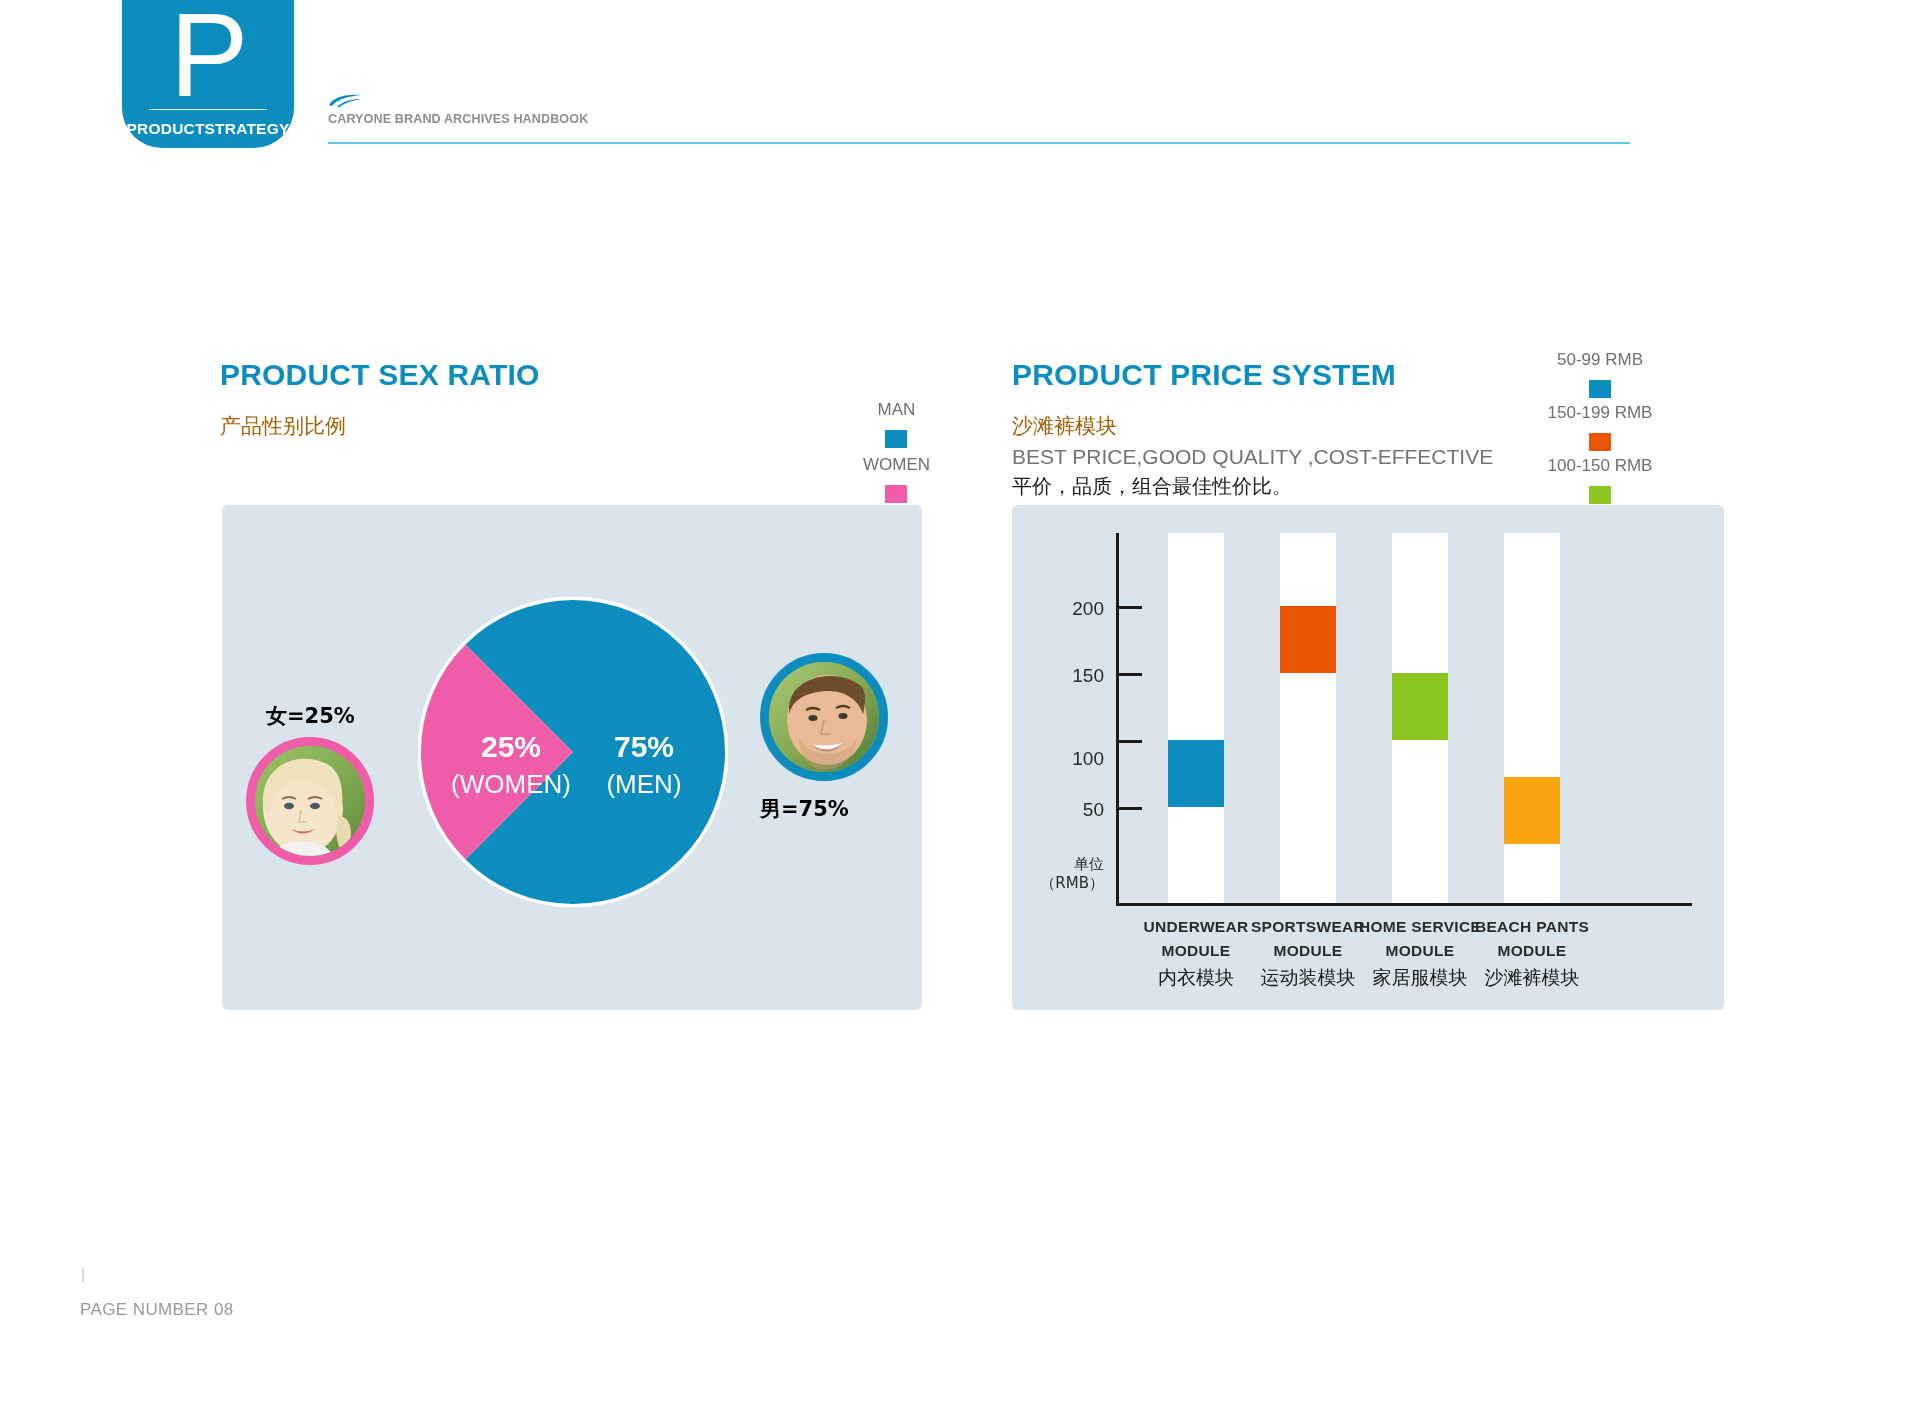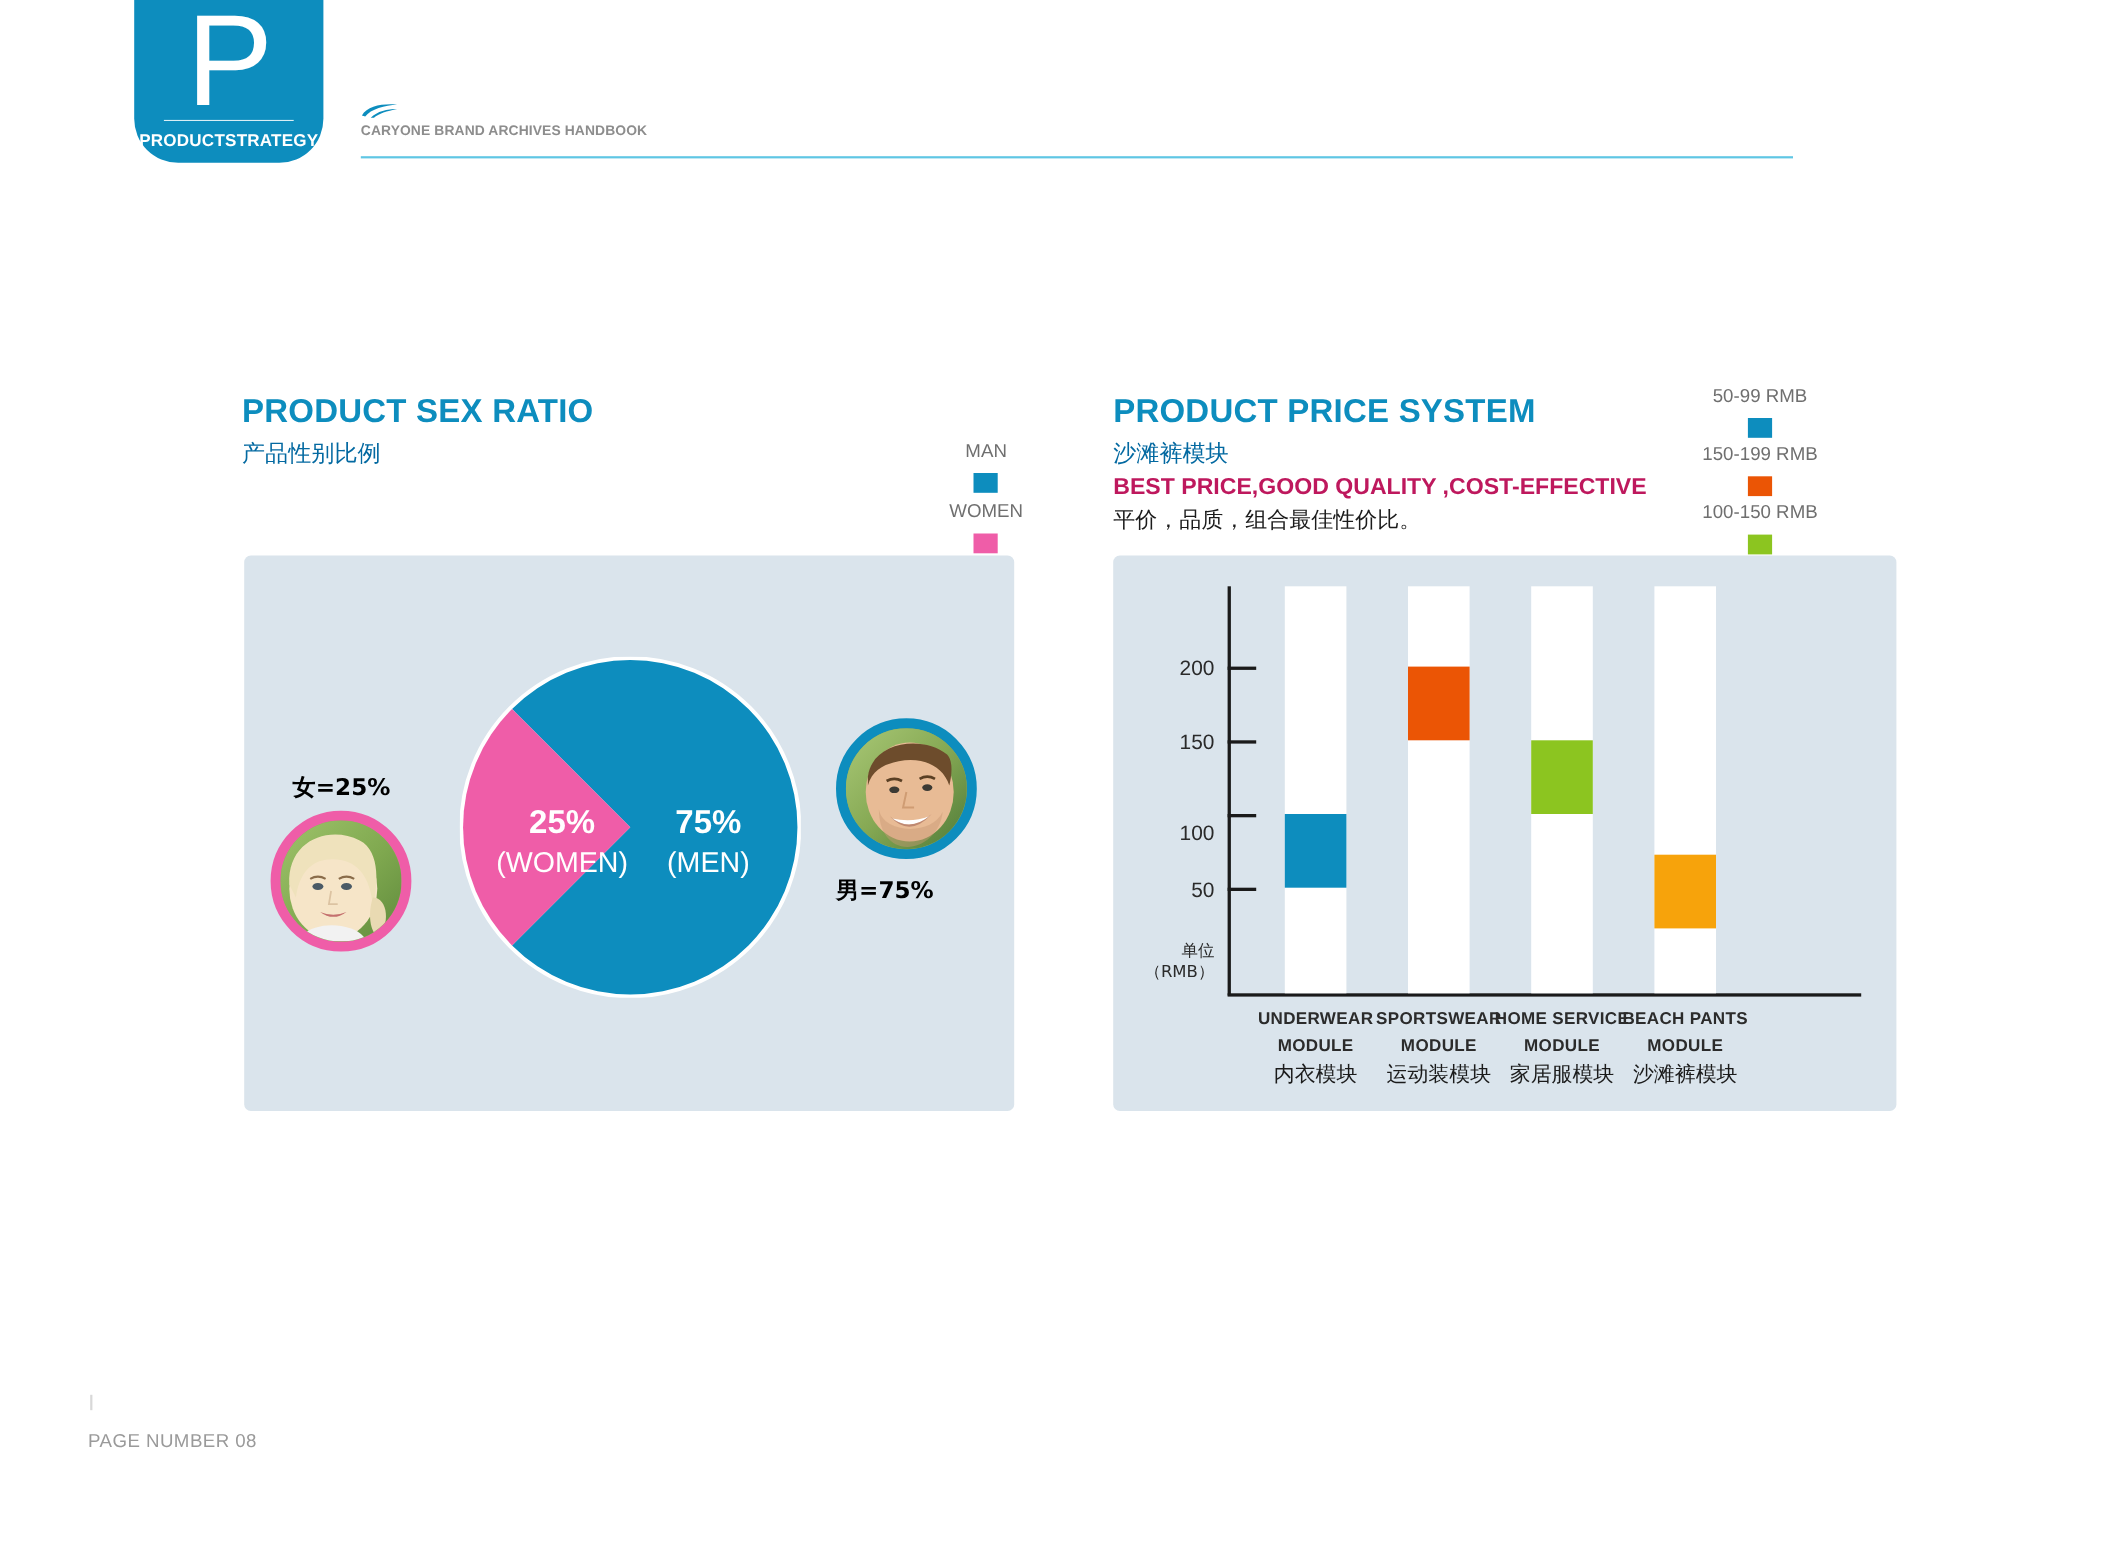--- a/index.html
+++ b/index.html
@@ -54,26 +54,26 @@
     width: 1302px; height: 2px; background: #5fc6e4;
   }
 
   
   .sec-title-en {
     font-size: 30px; font-weight: 700; color: #0d8dbe;
     letter-spacing: .2px; white-space: nowrap;
     font-family: "Liberation Sans", sans-serif;
   }
   .sec-title-cn {
-    font-size: 21px; color: #0369a1; font-weight: 400;
-    margin-top: 6px; white-space: nowrap;
+    font-size: 21px; color: #a16207; font-weight: 400;
+    margin-top: 20px; white-space: nowrap;
     font-family: "DejaVu Sans", sans-serif;
   }
   .sec-sub-en {
-    font-size: 21px; font-weight: 700; color: #be185d;
+    font-size: 21px; font-weight: 400; color: #737373;
     white-space: nowrap; margin-top: 5px;
     font-family: "Liberation Sans", sans-serif;
   }
   .sec-sub-cn {
     font-size: 20px; color: #1b1b1b; margin-top: 4px; white-space: nowrap;
     font-family: "DejaVu Sans", sans-serif;
   }
 
   
   .legend-left { position: absolute; right: 0; top: 0; }

